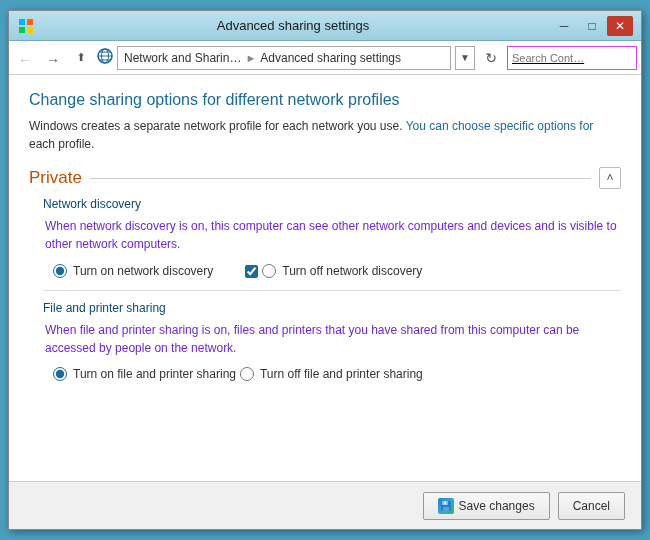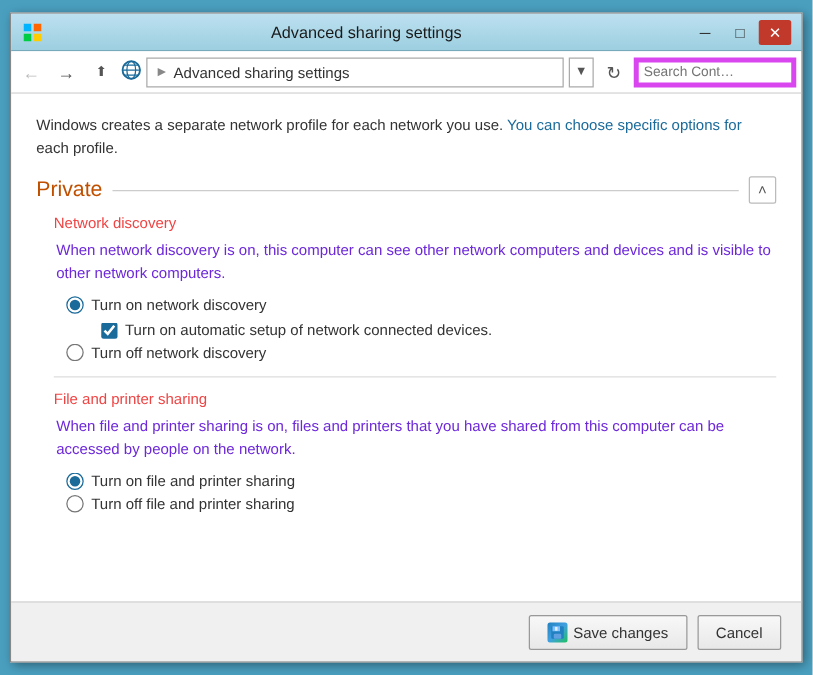--- a/index.html
+++ b/index.html
@@ -130,24 +130,25 @@
       cursor: pointer;
       display: flex;
       align-items: center;
       justify-content: center;
       color: #555;
       font-size: 14px;
     }
     .search-box {
       height: 24px;
       width: 130px;
-      border: 4px solid #d946ef;
-      display: flex;
-      align-items: center;
-      background: white;
+      border: 1px solid #d946ef;
+      display: flex;
+      align-items: center;
+      background: white;
+      text-decoration: underline;
     }
     .search-box input {
       flex: 1;
       border: none;
       outline: none;
       font-size: 11px;
       padding: 0 4px;
       color: #999;
       background: transparent;
     }
@@ -203,34 +204,33 @@
       font-size: 12px;
       color: #555;
       border-radius: 2px;
     }
     .subsection {
       margin-left: 14px;
       margin-bottom: 12px;
     }
     .subsection-title {
       font-size: 12px;
-      color: #ef4444;
+      color: #0c4a6e;
       margin-bottom: 6px;
       font-weight: normal;
     }
     .subsection-desc {
       font-size: 12px;
       color: #6d28d9;
       line-height: 1.5;
       margin-bottom: 10px;
       margin-left: 2px;
     }
     .radio-group {
       display: flex;
-      flex-direction: column;
       gap: 4px;
       margin-left: 10px;
     }
     .radio-item {
       display: flex;
       align-items: center;
       gap: 6px;
       font-size: 12px;
       color: #333;
       cursor: pointer;
@@ -323,32 +323,34 @@
     <div class="path-icon">
       <svg width="16" height="16" viewBox="0 0 16 16">
         <circle cx="8" cy="8" r="7" fill="none" stroke="#1a6a9a" stroke-width="1.5"></circle>
         <ellipse cx="8" cy="8" rx="3.5" ry="7" fill="none" stroke="#1a6a9a" stroke-width="1"></ellipse>
         <line x1="1" y1="8" x2="15" y2="8" stroke="#1a6a9a" stroke-width="1"></line>
         <line x1="2" y1="4" x2="14" y2="4" stroke="#1a6a9a" stroke-width="1"></line>
         <line x1="2" y1="12" x2="14" y2="12" stroke="#1a6a9a" stroke-width="1"></line>
       </svg>
     </div>
     <div class="address-path">
+      <span>Network and Sharin…</span>
       <span class="path-sep">►</span>
       <span>Advanced sharing settings</span>
     </div>
     <div class="address-dropdown">▼</div>
     <button class="refresh-btn">↻</button>
     <div class="search-box">
       <input type="text" placeholder="Search Cont…" style="">
 
     </div>
   </div>
 
   <div class="content">
+    <div class="page-title">Change sharing options for different network profiles</div>
     <div class="page-desc">
       <span>Windows creates a separate network profile for each network you use.</span>
       <a href="#"> <span>You can choose specific options for</span></a>
       <span>each profile.</span>
     </div>
 
     <div class="section-header">
       <span class="section-label">Private</span>
       <div class="section-line"></div>
       <div class="section-collapse">˄</div>
@@ -357,21 +359,20 @@
     <div class="subsection">
       <div class="subsection-title">Network discovery</div>
       <div class="subsection-desc">When network discovery is on, this computer can see other network computers and devices and is visible to other network computers.</div>
       <div class="radio-group">
         <label class="radio-item">
           <input type="radio" name="network_discovery" checked="" style="">
           <span>Turn on network discovery</span>
         </label>
         <label class="checkbox-item">
           <input type="checkbox" checked="" style="">
-          <span>Turn on automatic setup of network connected devices.</span>
         </label>
         <label class="radio-item">
           <input type="radio" name="network_discovery" style="">
           <span>Turn off network discovery</span>
         </label>
       </div>
     </div>
 
     <div style="height:1px; background:#ddd; margin: 4px 0 10px 14px;"></div>
 

